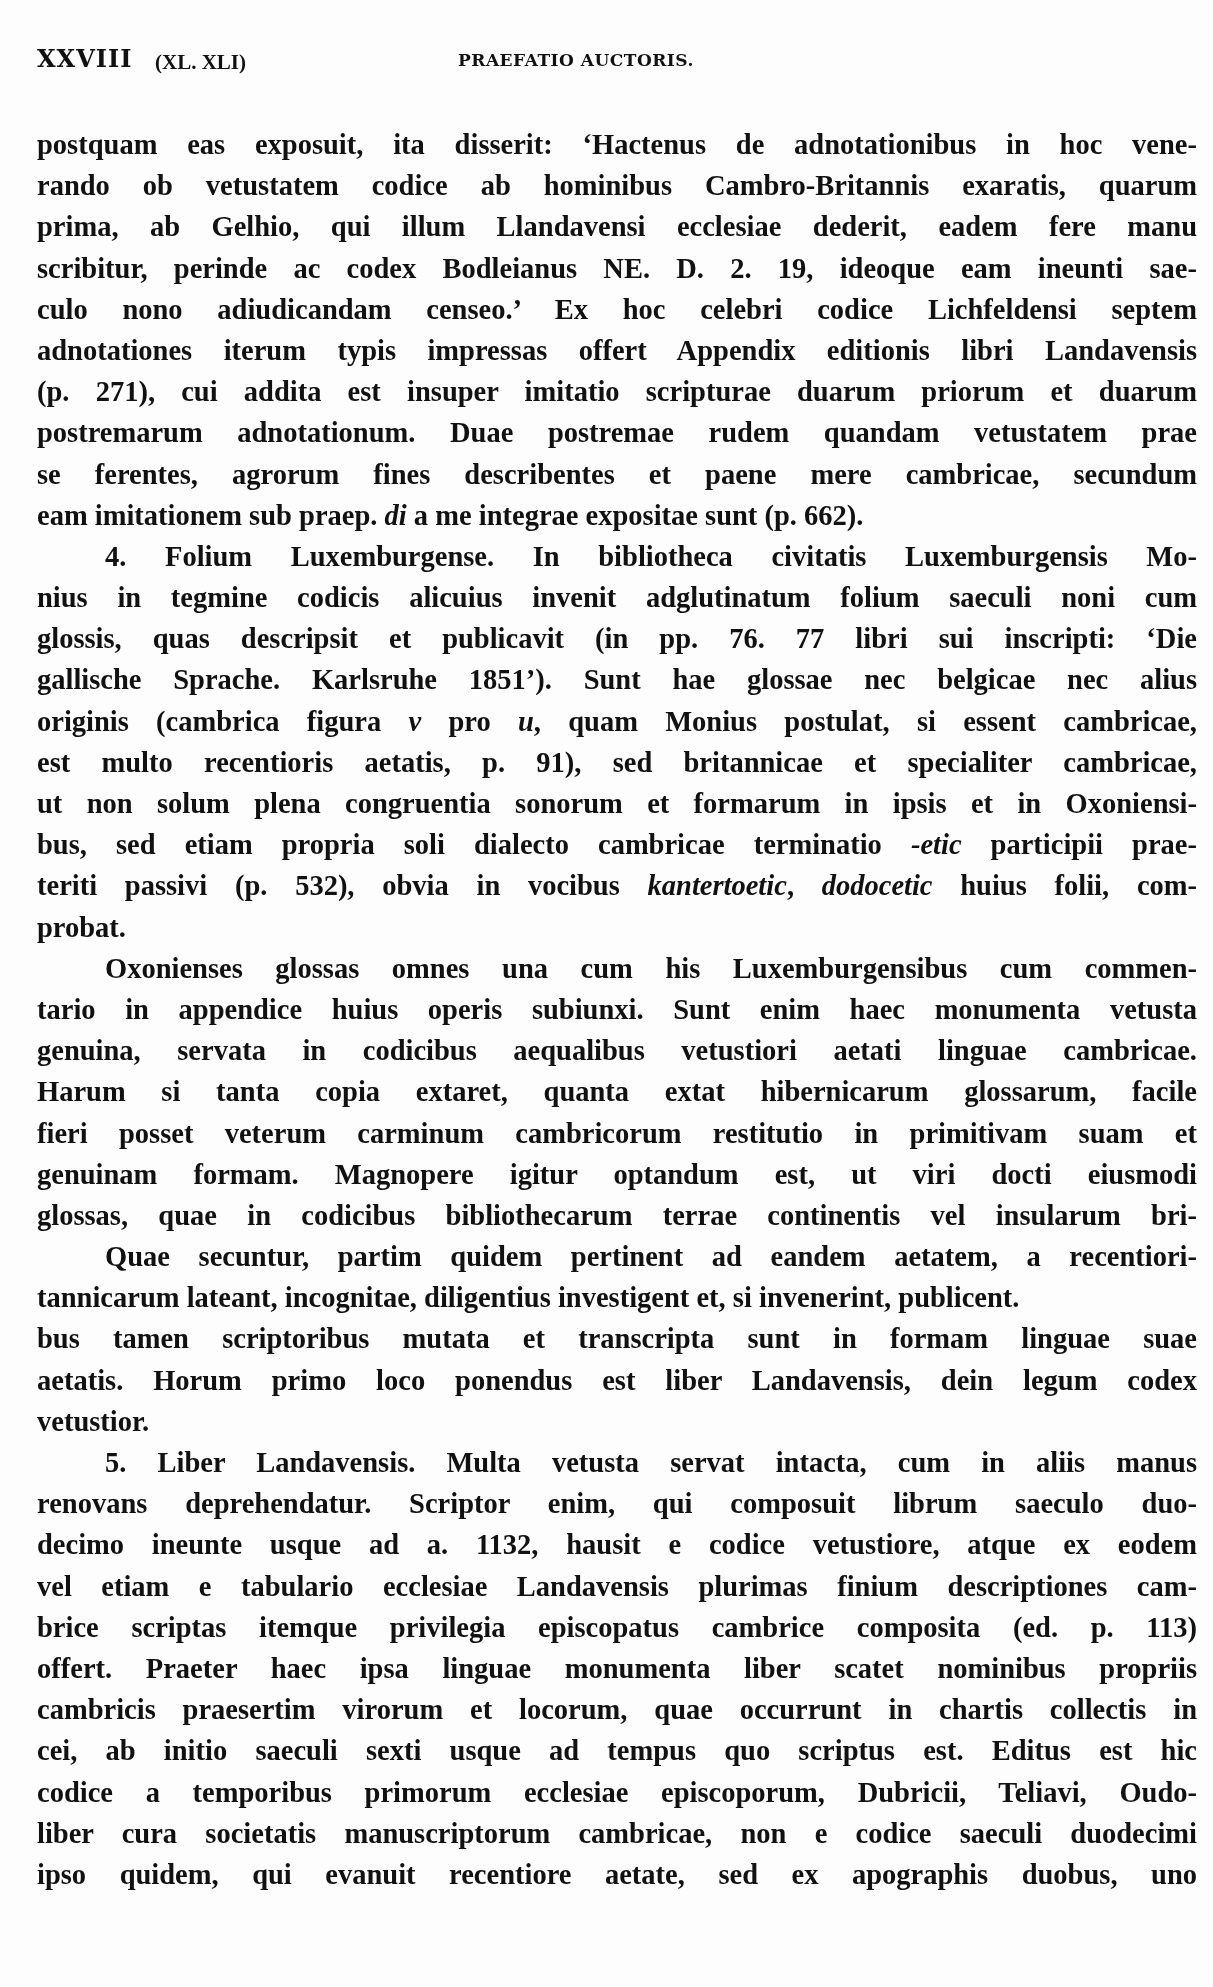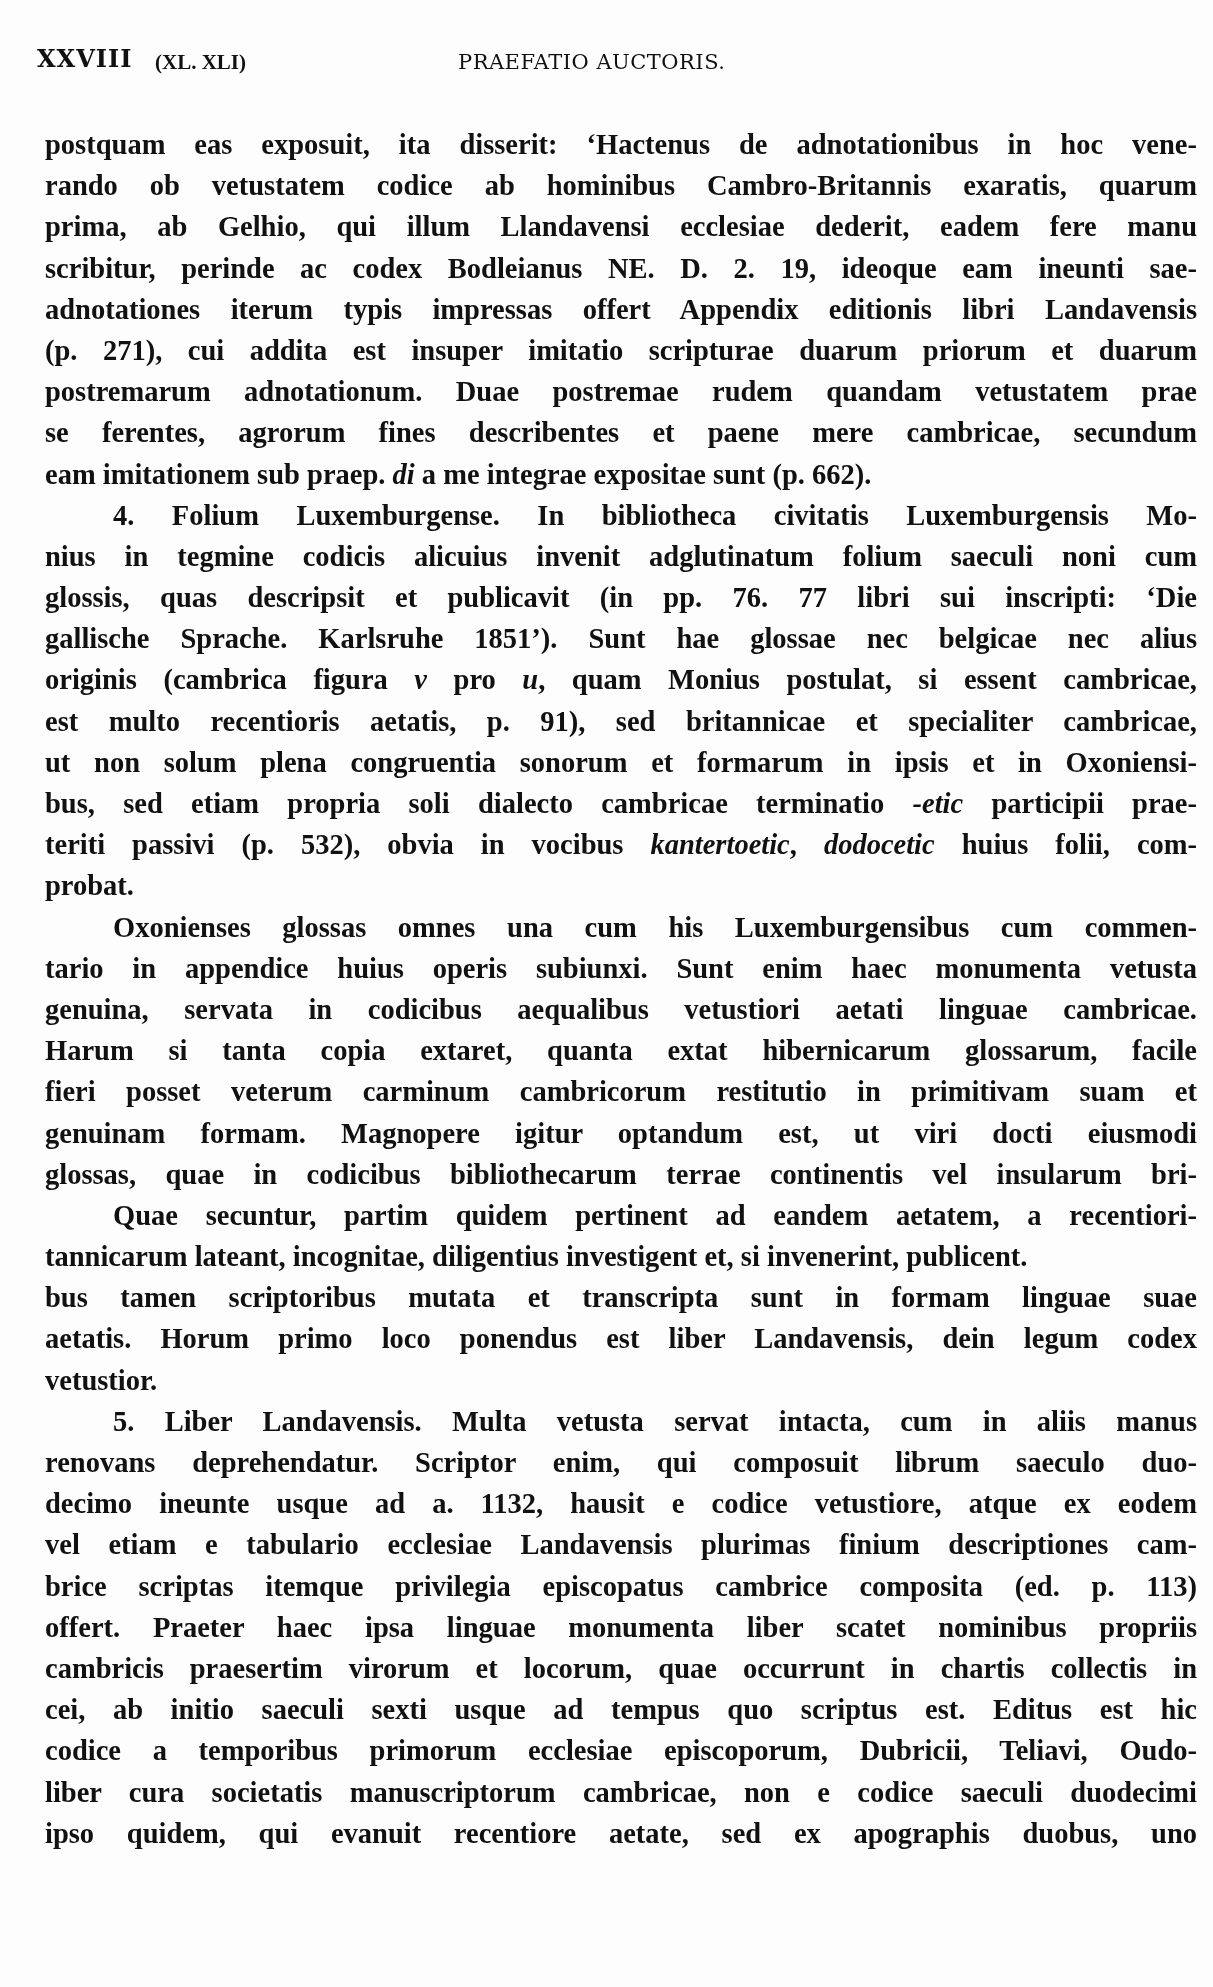--- a/index.html
+++ b/index.html
@@ -1,41 +1,42 @@
 <!DOCTYPE html>
 <html><head>
 <meta charset="utf-8">
 <style>
   html, body { margin:0; padding:0; background:#ffffff; }
   body { width:1213px; height:1987px; position:relative; overflow:hidden; color:#111; }
   .page { position:absolute; left:0; top:0; width:1213px; height:1987px; background:#fdfdfd; }
   .header { position:absolute; left:37px; top:44px; width:1160px; height:44px; }
   .folio { position:absolute; left:0; top:0; font-family:"DejaVu Serif", serif; font-size:24px; font-weight:bold; letter-spacing:1px; }
   .folio-ref { position:absolute; left:118px; top:6px; font-family:"Liberation Serif", serif; font-size:21px; font-weight:bold; }
-  .running-title { position:absolute; left:421px; top:6px; font-family:"DejaVu Serif", serif; font-size:21px; font-weight:normal; letter-spacing:0.5px; }
+  .running-title { position:absolute; left:421px; top:6px; font-family:"DejaVu Serif", serif; font-size:17px; font-weight:bold; letter-spacing:0.5px; }
   .body-text { position:absolute; left:37px; top:124px; width:1160px; }
-  .line { font-family:"Liberation Serif", serif; font-size:28.5px; font-weight:bold; height:41.2px; line-height:41.2px; white-space:nowrap; text-align:justify; text-align-last:justify; overflow:hidden;margin-left:8px; }
+  .line { font-family:"Liberation Serif", serif; font-size:28.5px; font-weight:bold; height:41.2px; line-height:41.2px; white-space:nowrap; text-align:justify; text-align-last:justify; overflow:hidden; }
   .line.last { text-align:center; text-align-last:left; }
   .line.indent { padding-left:68px; }
   .line i { font-style:italic; }
 </style>
 </head>
 <body>
 
 <div class="page">
   <div class="header">
     <span class="folio">XXVIII</span>
     <span class="folio-ref">(XL. XLI)</span>
     <span class="running-title">PRAEFATIO AUCTORIS.</span>
   </div>
   <div class="body-text" id="body-text">
       <div class="line"><span>postquam eas exposuit, ita disserit: ‘Hactenus de adnotationibus in hoc vene-</span></div>
       <div class="line"><span>rando ob vetustatem codice ab hominibus Cambro-Britannis exaratis, quarum</span></div>
       <div class="line"><span>prima, ab Gelhio, qui illum Llandavensi ecclesiae dederit, eadem fere manu</span></div>
       <div class="line"><span>scribitur, perinde ac codex Bodleianus NE. D. 2. 19, ideoque eam ineunti sae-</span></div>
+      <div class="line"><span>culo nono adiudicandam censeo.’  Ex hoc celebri codice Lichfeldensi septem</span></div>
       <div class="line"><span>adnotationes iterum typis impressas offert Appendix editionis libri Landavensis</span></div>
       <div class="line"><span>(p. 271), cui addita est insuper imitatio scripturae duarum priorum et duarum</span></div>
       <div class="line"><span>postremarum adnotationum.  Duae postremae rudem quandam vetustatem prae</span></div>
       <div class="line"><span>se ferentes, agrorum fines describentes et paene mere cambricae, secundum</span></div>
       <div class="line last"><span>eam imitationem sub praep. </span><i>di</i><span> a me integrae expositae sunt (p. 662).</span></div>
       <div class="line indent"><span>4. Folium Luxemburgense.  In bibliotheca civitatis Luxemburgensis Mo-</span></div>
       <div class="line"><span>nius in tegmine codicis alicuius invenit adglutinatum folium saeculi noni cum</span></div>
       <div class="line"><span>glossis, quas descripsit et publicavit (in pp. 76. 77 libri sui inscripti: ‘Die</span></div>
       <div class="line"><span>gallische Sprache. Karlsruhe 1851’).  Sunt hae glossae nec belgicae nec alius</span></div>
       <div class="line"><span>originis (cambrica figura </span><i>v</i><span> pro </span><i>u</i><span>, quam Monius postulat, si essent cambricae,</span></div>

